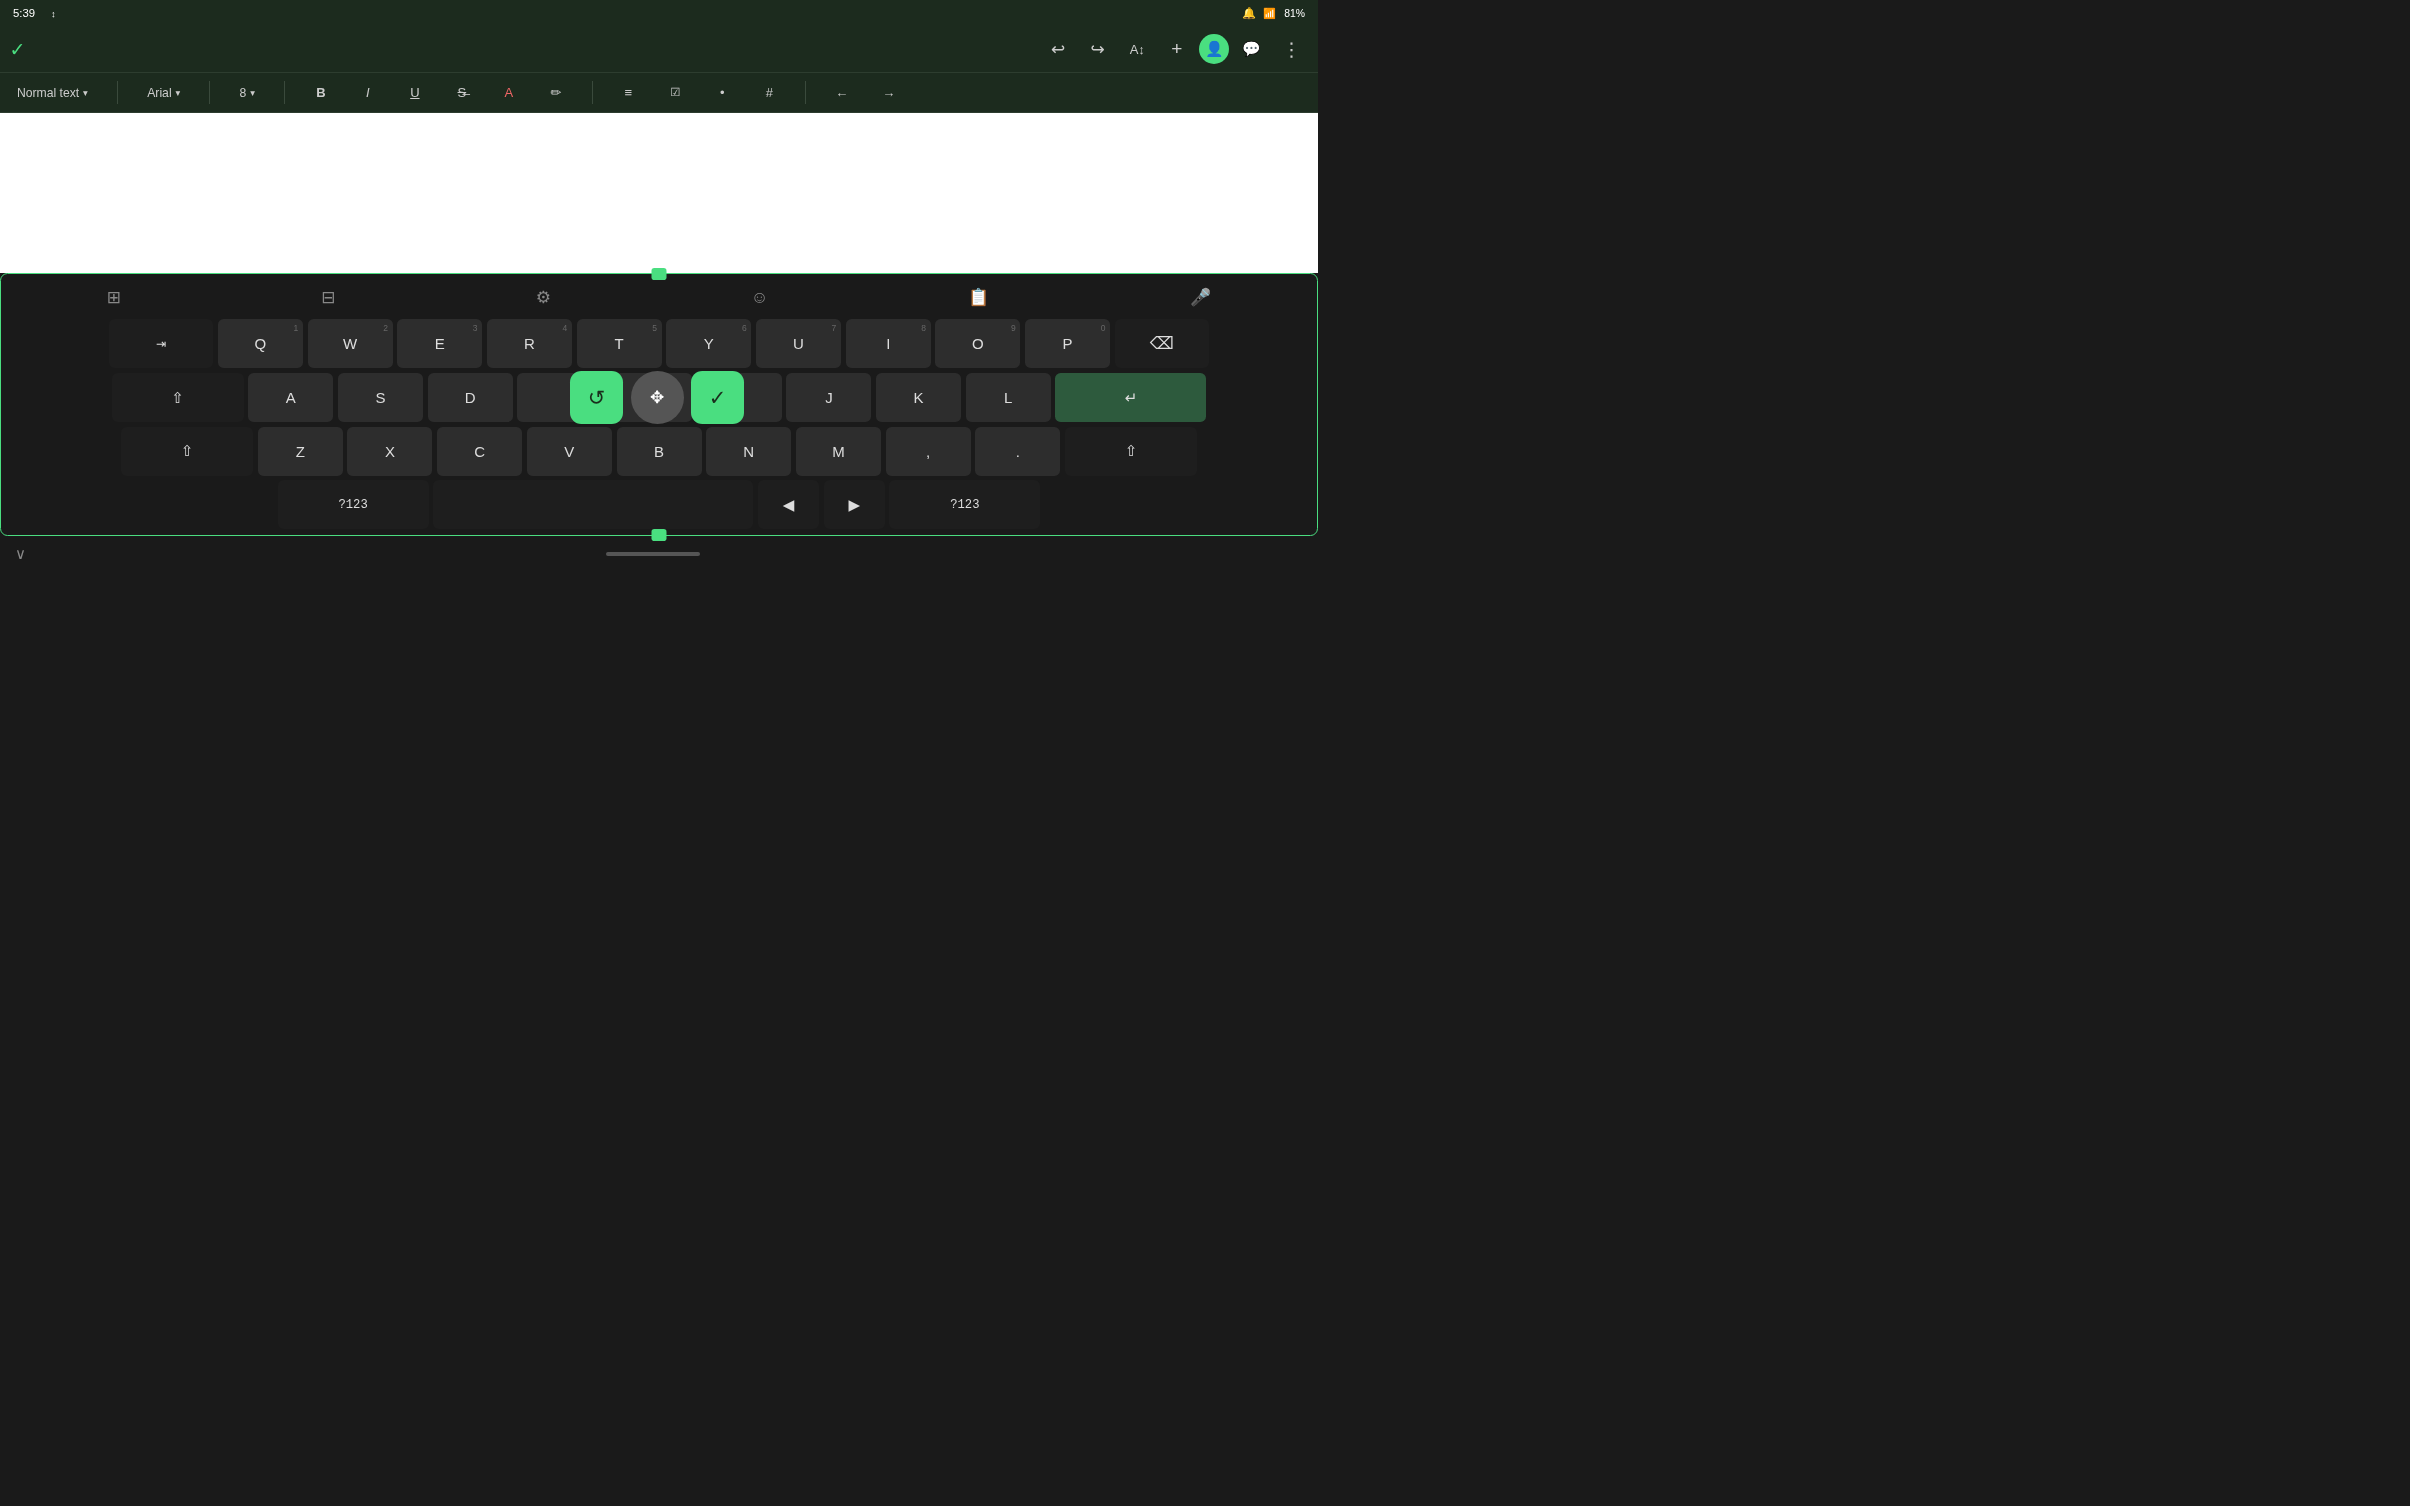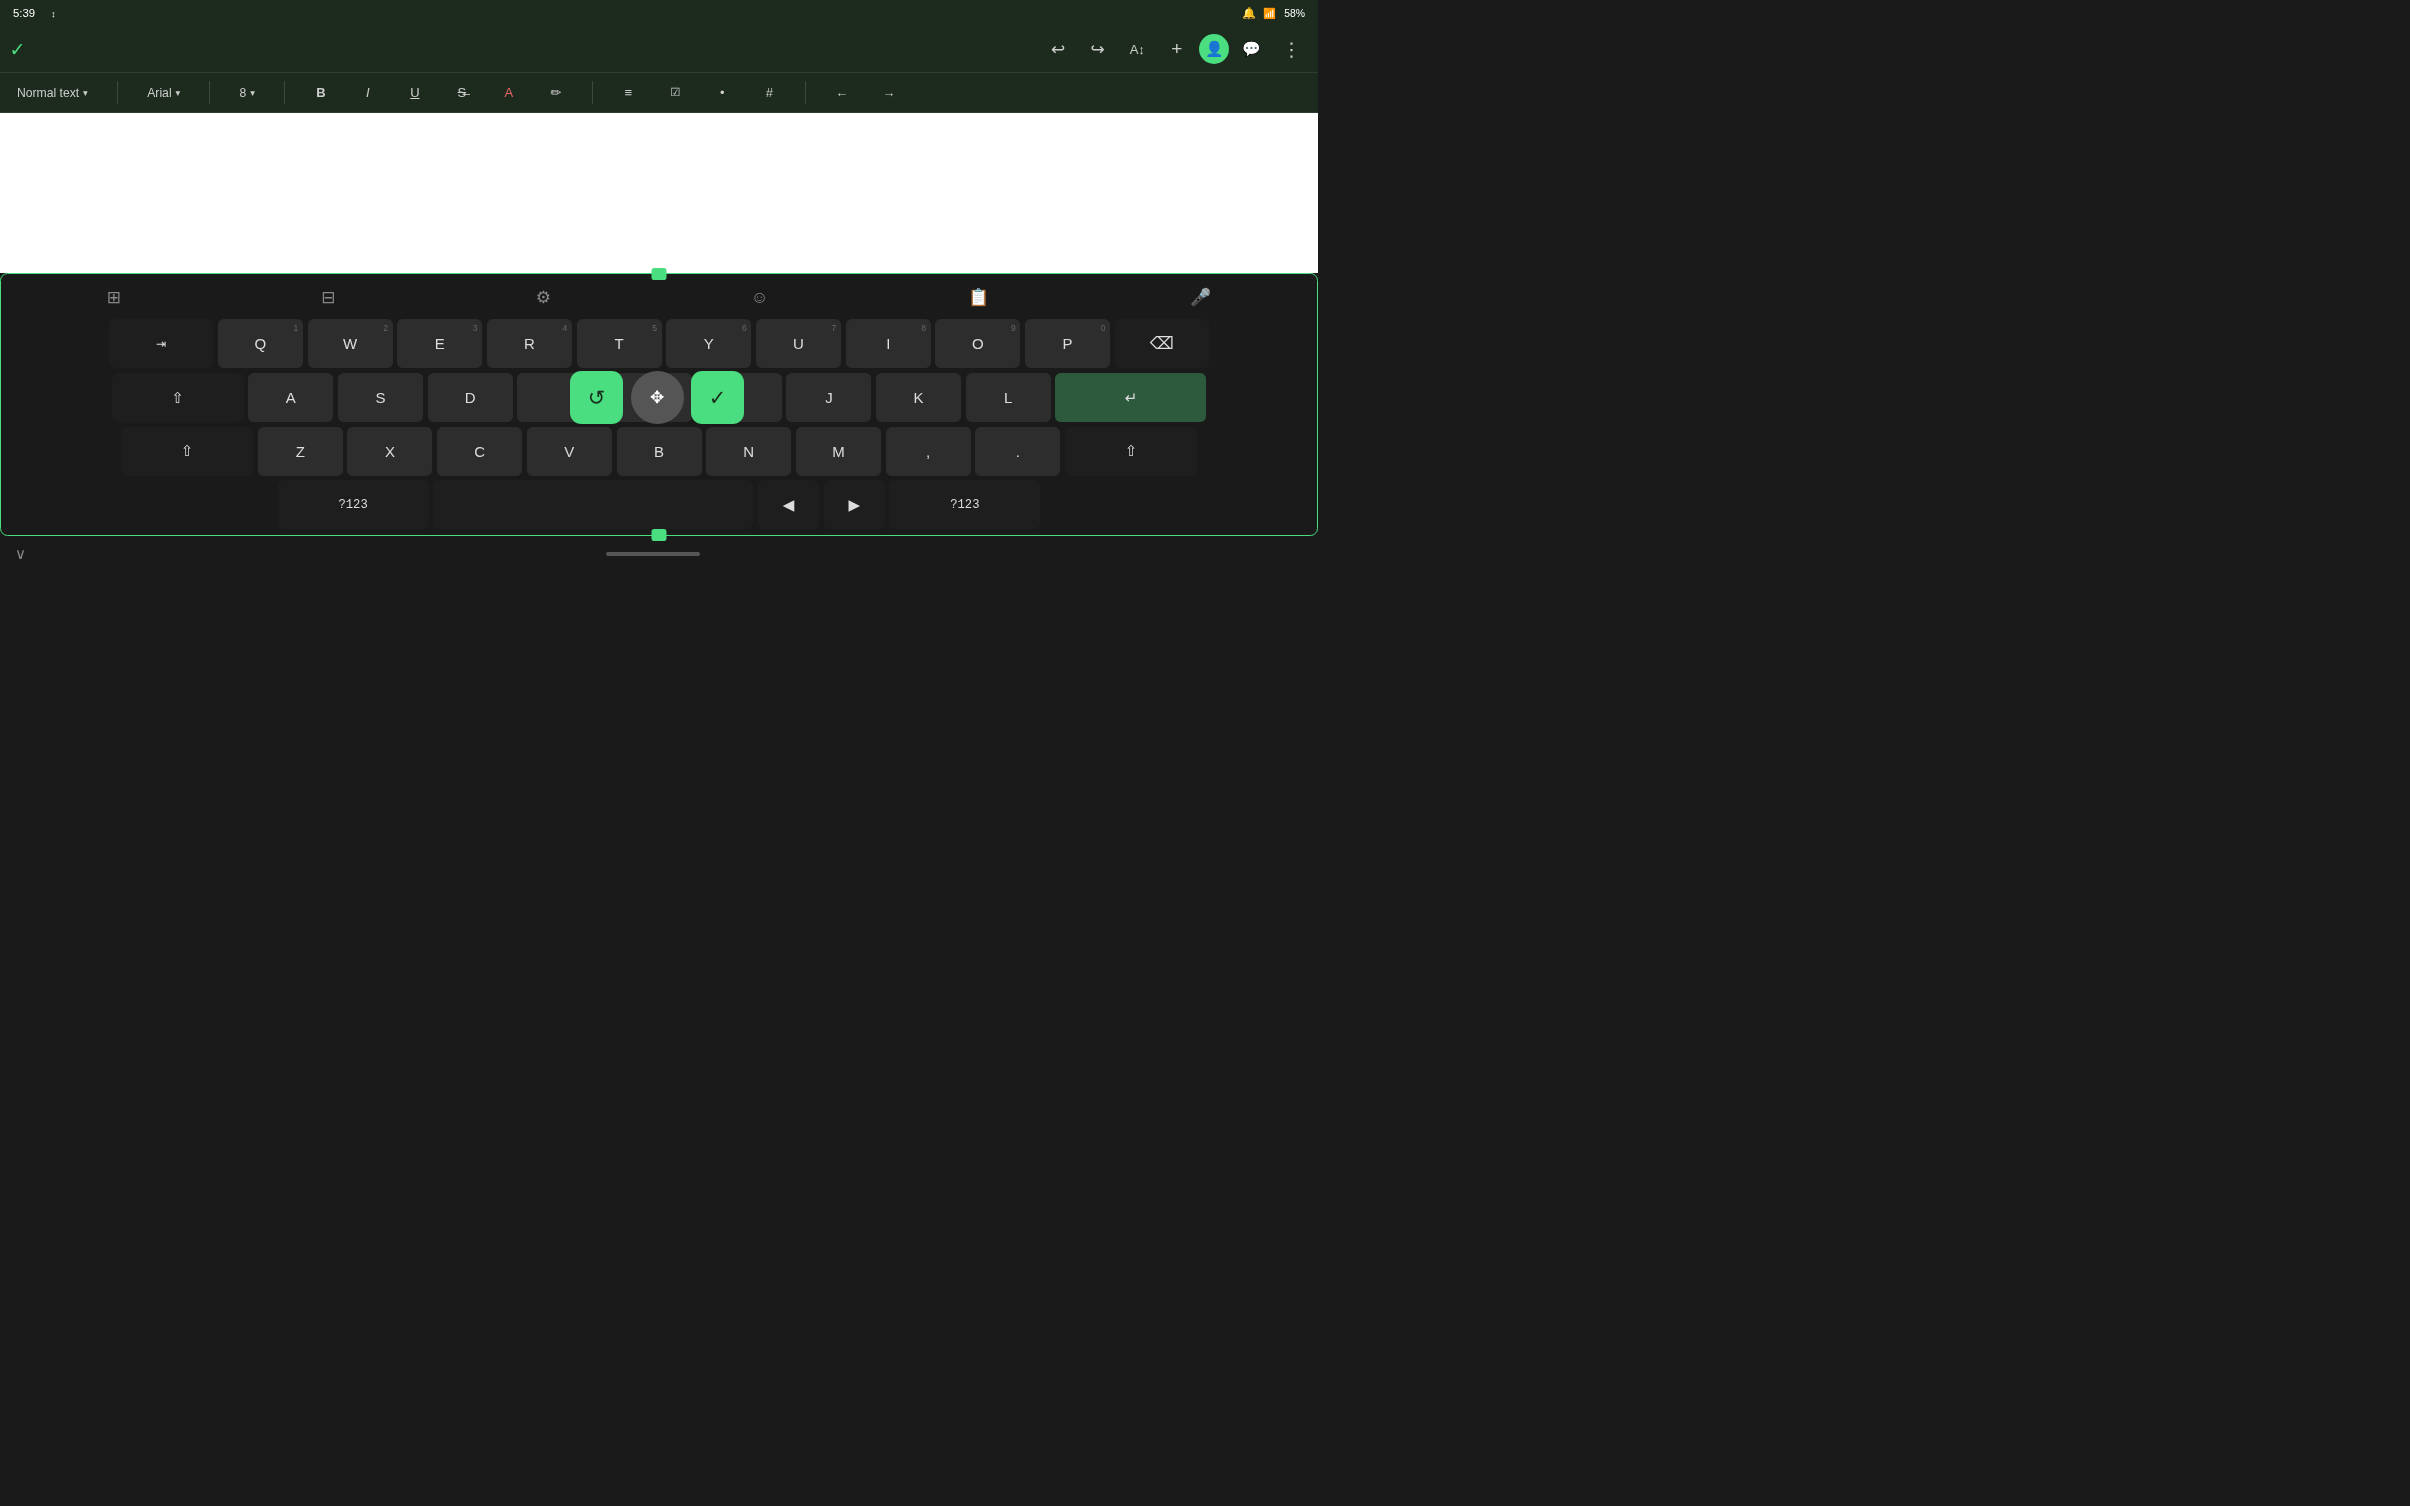--- a/index.html
+++ b/index.html
@@ -311,21 +311,21 @@
 <body>
 
 <div id="status-bar">
   <div class="status-left">
     <span>5:39</span>
     <span style="font-size:9.4px;">↕</span>
   </div>
   <div class="status-right">
     <span style="font-size:11.3px;">🔔</span>
     <span>📶</span>
-    <span>58%</span>
+    <span>81%</span>
   </div>
 </div>
 
 <div id="top-toolbar">
   <span class="toolbar-check">✓</span>
   <div class="toolbar-spacer"></div>
   <div class="toolbar-icon">↩</div>
   <div class="toolbar-icon">↪</div>
   <div class="toolbar-icon" style="font-size:13px;">A↕</div>
   <div class="toolbar-icon" style="font-size:19px;">+</div>

